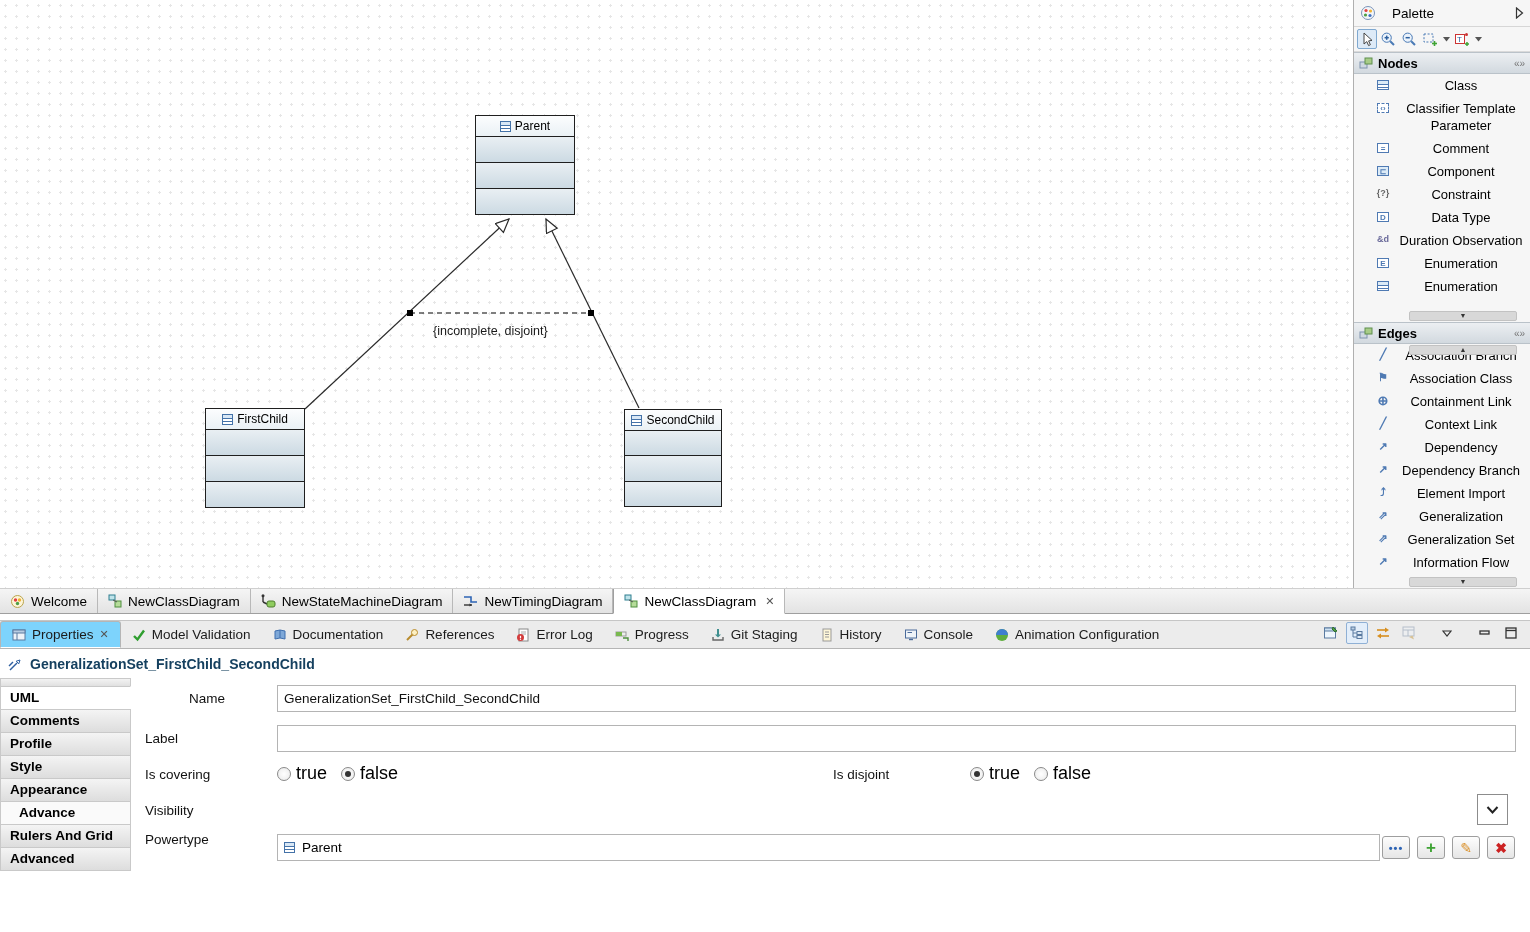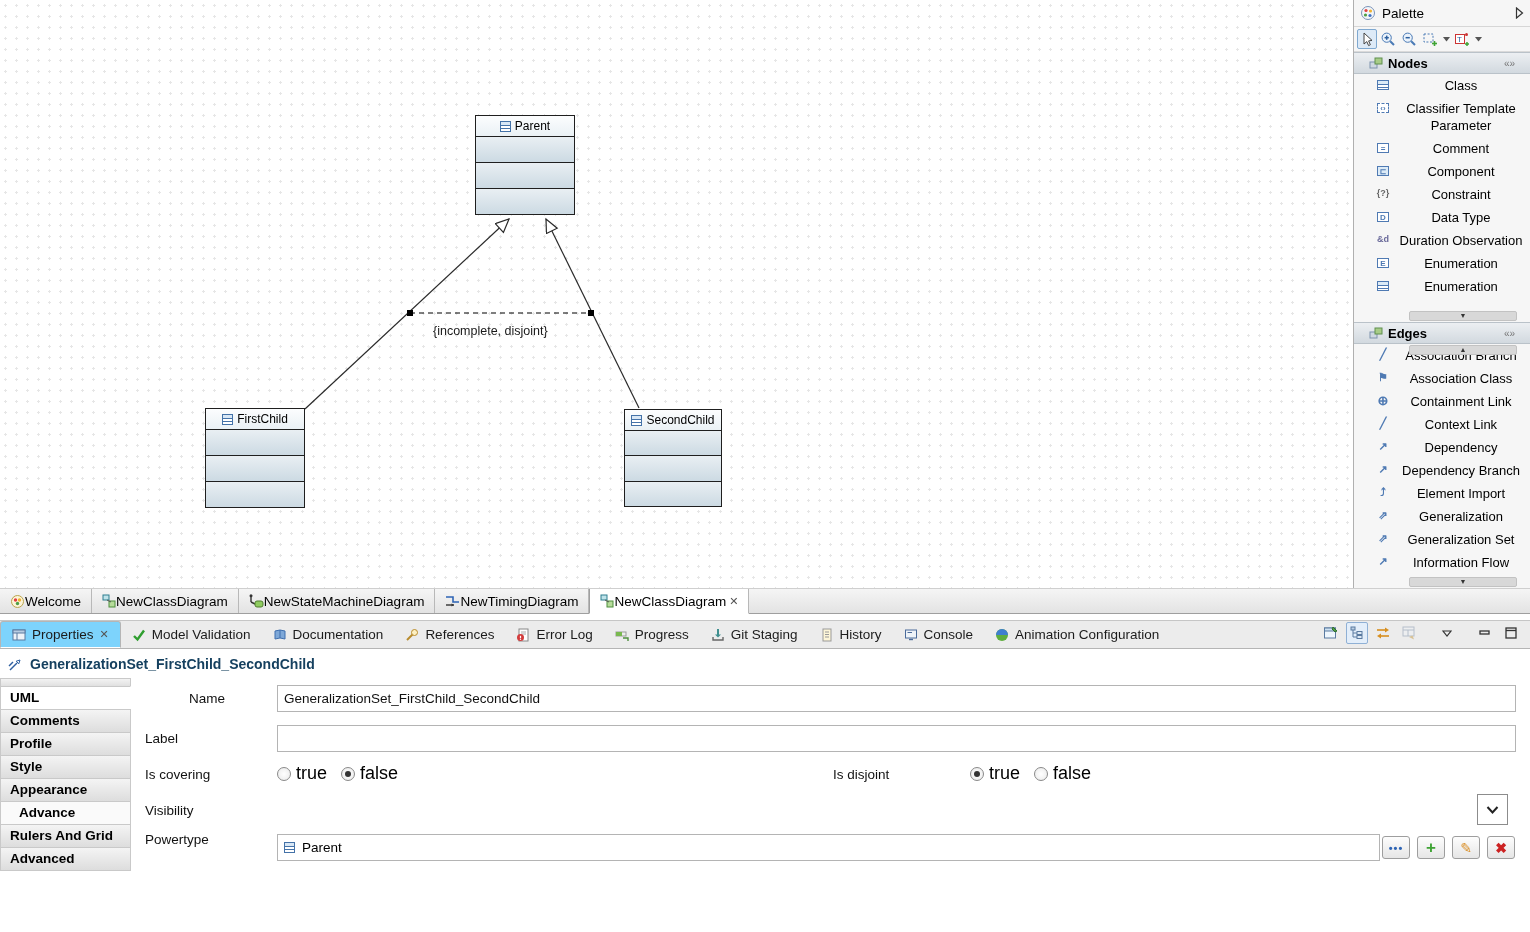--- a/index.html
+++ b/index.html
@@ -16,48 +16,48 @@
     background:linear-gradient(#fcfdfe,#eaf1f5); border-bottom:1px solid #1f1f1f; font-size:12px; }
   .uclass .comp { flex:1; border-bottom:1px solid #1f1f1f; background:linear-gradient(#e9eff3,#ccdae3); }
   .uclass .comp:last-child { border-bottom:none; }
   .cicon { display:inline-block; width:11px; height:11px; border:1px solid #4472a8;
     background:linear-gradient(to bottom,#d8e7f5 0 3px,#4472a8 3px 4px,#ffffff 4px 6px,#4472a8 6px 7px,#ffffff 7px); }
   #gen-label { position:absolute; left:433px; top:324px; font-size:12.5px; color:#1a1a1a; }
 
   
   #palette { position:absolute; left:1353px; top:0; width:177px; height:588px; background:#f6f6f6;
     border-left:1px solid #b0b0b0; display:flex; flex-direction:column; }
-  #pal-head { height:27px; display:flex; align-items:center; gap:6px; padding:0 6px; border-bottom:1px solid #d6d6d6; }
+  #pal-head { height:27px; display:flex; align-items:center; gap:16px; padding:0 6px; border-bottom:1px solid #d6d6d6; }
   #pal-head .t { font-size:13.5px; }
   #pal-head .spread { flex:1; }
   #pal-tools { height:25px; display:flex; align-items:center; gap:1px; padding:0 3px; border-bottom:1px solid #dadada; }
   .tool { width:20px; height:20px; display:flex; align-items:center; justify-content:center; border:1px solid transparent; border-radius:2px; }
   .tool.sel { border-color:#7fa8d0; background:#ddeaf7; }
   .tool.caret { width:10px; }
   .drawer { height:22px; background:linear-gradient(#eceff2,#d2d9df); border-top:1px solid #bac2c9; border-bottom:1px solid #bac2c9;
-    display:flex; align-items:center; gap:5px; padding:0 15px; font-weight:bold; font-size:13px; }
+    display:flex; align-items:center; gap:5px; padding:0 5px; font-weight:bold; font-size:13px; }
   .drawer .spread { flex:1; }
   .drawer .pin { font-size:10px; color:#777; font-weight:normal; }
   .psec { overflow:hidden; position:relative; }
   #sec-nodes { height:248px; }
   #sec-edges { height:244px; }
   .pitem { display:flex; align-items:flex-start; gap:6px; padding:3px 2px 3px 21px; line-height:17px; }
   .pitem .pic { flex:0 0 16px; width:16px; height:15px; display:flex; align-items:center; justify-content:center;
     font-size:11px; color:#4f7ab3; font-weight:bold; }
   .pitem .plabel { white-space:normal; width:128px;text-align:center; }
   .box-icon { display:inline-block; width:12px; height:10px; border:1px solid #4f7ab3; background:#fff; font-size:8px;
     line-height:9px; text-align:center; color:#4f7ab3; font-weight:bold; }
   .striped { background:linear-gradient(to bottom,#dcebf7 0 3px,#4f7ab3 3px 4px,#fff 4px 6px,#4f7ab3 6px 7px,#fff 7px); }
   .scroll-pill { position:absolute; left:55px; width:108px; height:10px; background:#d8d8d8; border:1px solid #c2c2c2;
     border-radius:2px; font-size:7px; line-height:8px; text-align:center; color:#333; }
 
   
   #etabs { position:absolute; left:0; top:588px; width:1530px; height:26px;
     background:linear-gradient(#f5f5f5,#e3e3e3); border-top:1px solid #cfcfcf; border-bottom:1px solid #9f9f9f; display:flex; }
-  .etab { display:flex; align-items:center; gap:0; padding:0 10px; border-right:1px solid #b8b8b8; font-size:13.5px; }
+  .etab { display:flex; align-items:center; gap:6px; padding:0 10px; border-right:1px solid #b8b8b8; font-size:13.5px; }
   .etab.active { background:#fff; border-left:1px solid #9f9f9f; margin-bottom:-1px; border-bottom:1px solid #fff; }
   .etab .x { font-size:11px; color:#555; margin-left:3px; }
 
   
   #ptabs { position:absolute; left:0; top:620px; width:1530px; height:29px; background:#ececec;
     border-top:1px solid #c6c6c6; border-bottom:1px solid #b5b5b5; display:flex; }
   .ptab { display:flex; align-items:center; gap:6px; padding:0 11px; font-size:13.5px; color:#1b1b1b; }
   .ptab.active { background:#7dd3fc; border:1px solid #b5b5b5; border-bottom:1px solid #fff; border-top-left-radius:3px; border-top-right-radius:3px; font-weight:normal; }
   .ptab .x { font-size:11px; color:#555; }
   #ptoolbar { position:absolute; right:8px; top:622px; display:flex; align-items:center; gap:4px; }

